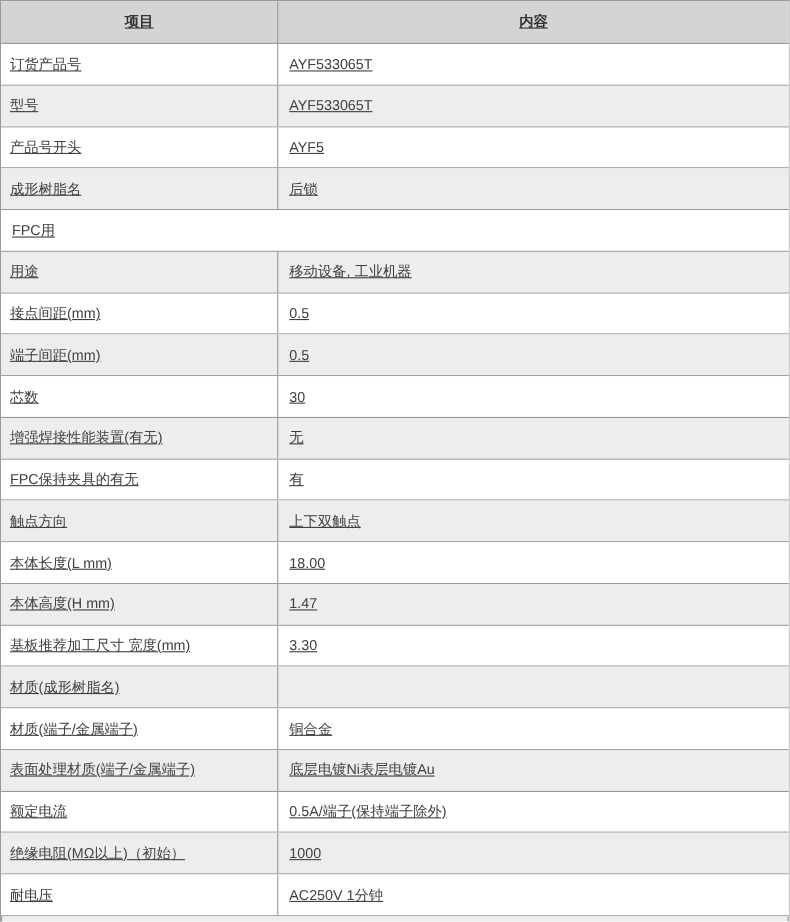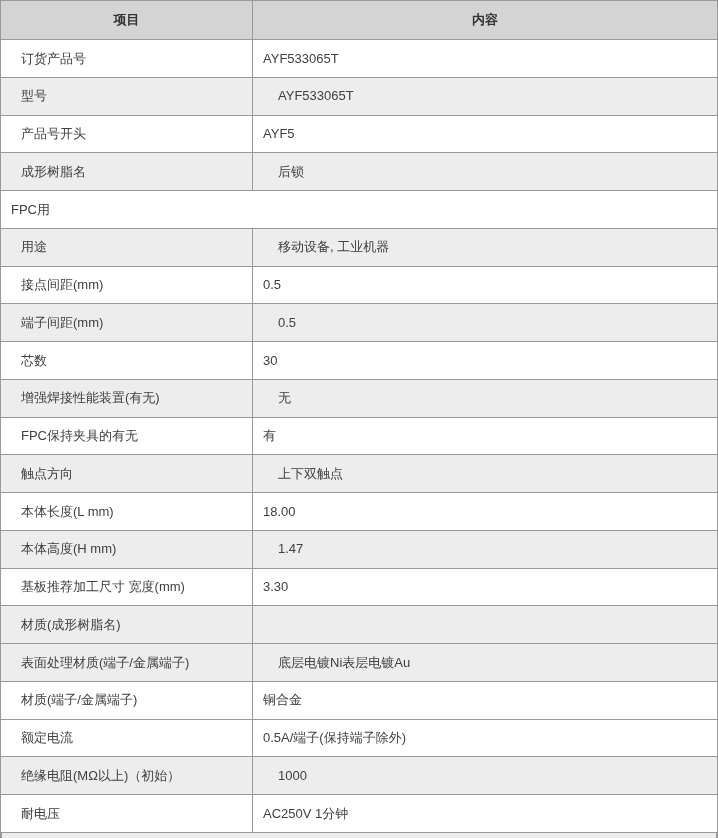--- a/index.html
+++ b/index.html
@@ -27,39 +27,40 @@
     border-left: 1px solid var(--border);
     border-right: 1px solid var(--border);
   }
   .tr {
     display: flex;
     height: 37.75px;
     box-sizing: border-box;
     border-bottom: 1px solid var(--border);
     background: var(--row-bg);
   }
-  .tr.row-alt { background: var(--row-alt-bg); gap: 15px; }
+  .tr.row-alt { background: var(--row-alt-bg); }
   .header-row {
     height: 39px;
     background: var(--header-bg);
   }
   .td {
     box-sizing: border-box;
     display: flex;
     align-items: center;
     font-size: 13px;
     color: var(--text);
     line-height: 1.2;
     white-space: nowrap;
     overflow: hidden;
+    text-decoration: underline;
   }
   .td-item {
     width: 252px;
     border-right: 1px solid var(--border);
-    padding-left: 20px;
+    padding-left: 8px;
   }
   .td-value {
     flex: 1;
     padding-left: 10px;
   }
   .header-row .td {
     justify-content: center;
     padding-left: 0;
     font-weight: 700;
     color: #333333;
@@ -137,27 +138,27 @@
     <div class="td td-item">本体高度(H mm)</div>
     <div class="td td-value">1.47</div>
   </div>
         <div class="tr">
     <div class="td td-item">基板推荐加工尺寸 宽度(mm)</div>
     <div class="td td-value">3.30</div>
   </div>
         <div class="tr row-alt">
     <div class="td td-item">材质(成形树脂名)</div>
   </div>
+        <div class="tr">
+    <div class="td td-item">材质(端子/金属端子)</div>
+    <div class="td td-value">铜合金</div>
+  </div>
         <div class="tr row-alt">
     <div class="td td-item">表面处理材质(端子/金属端子)</div>
     <div class="td td-value">底层电镀Ni表层电镀Au</div>
-  </div>
-        <div class="tr">
-    <div class="td td-item">材质(端子/金属端子)</div>
-    <div class="td td-value">铜合金</div>
   </div>
         <div class="tr">
     <div class="td td-item">额定电流</div>
     <div class="td td-value">0.5A/端子(保持端子除外)</div>
   </div>
         <div class="tr row-alt">
     <div class="td td-item">绝缘电阻(MΩ以上)（初始）</div>
     <div class="td td-value">1000</div>
   </div>
         <div class="tr">

